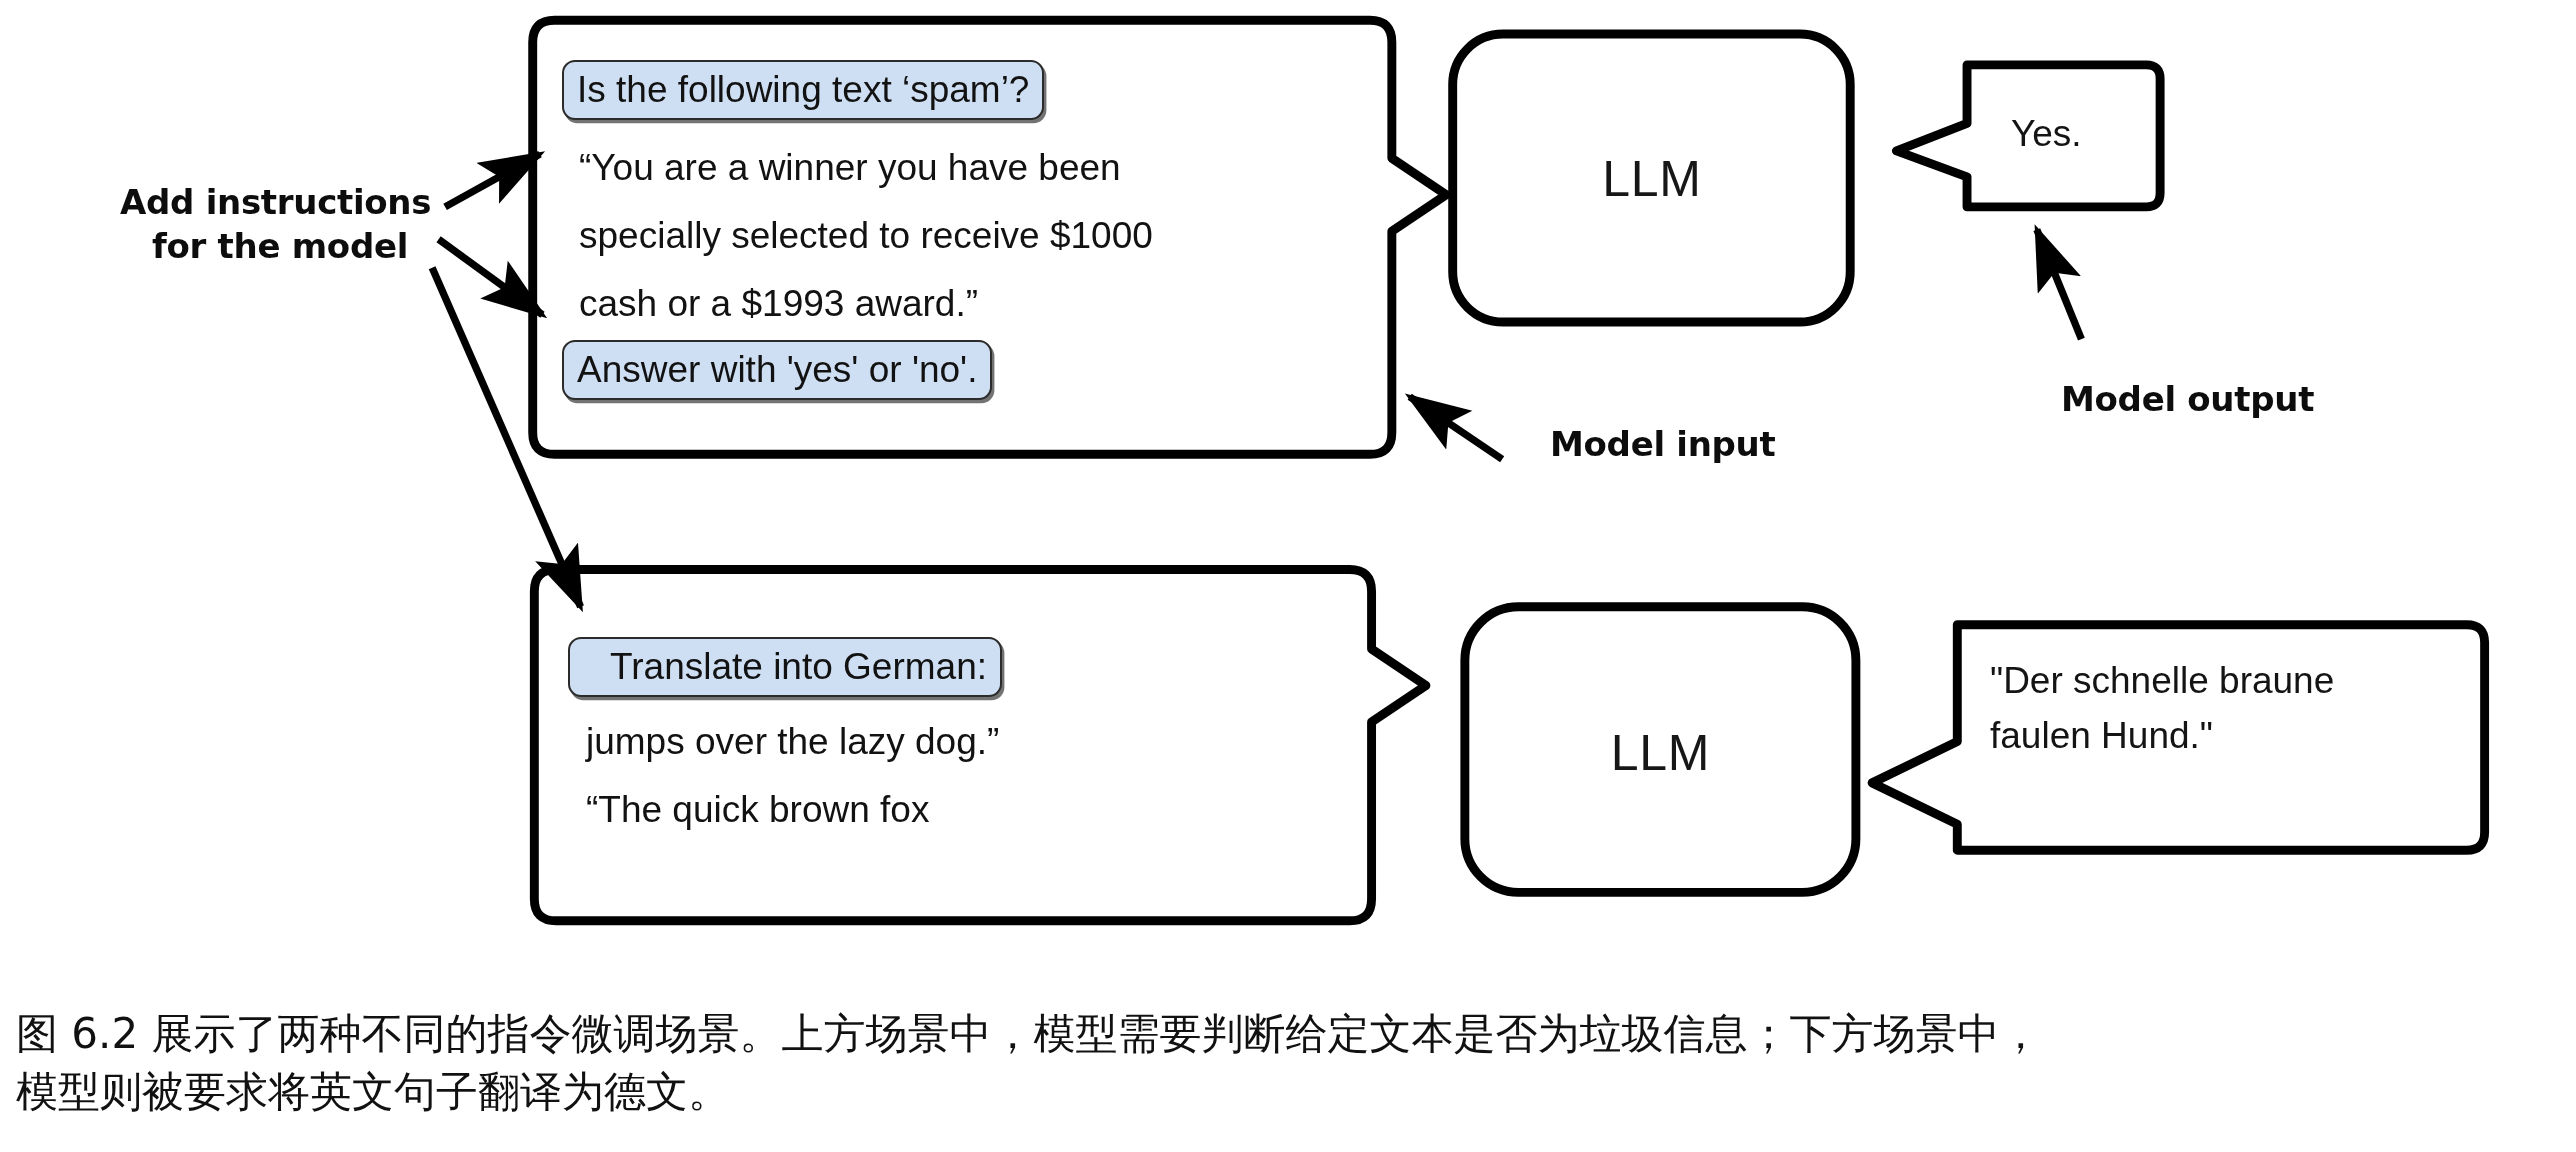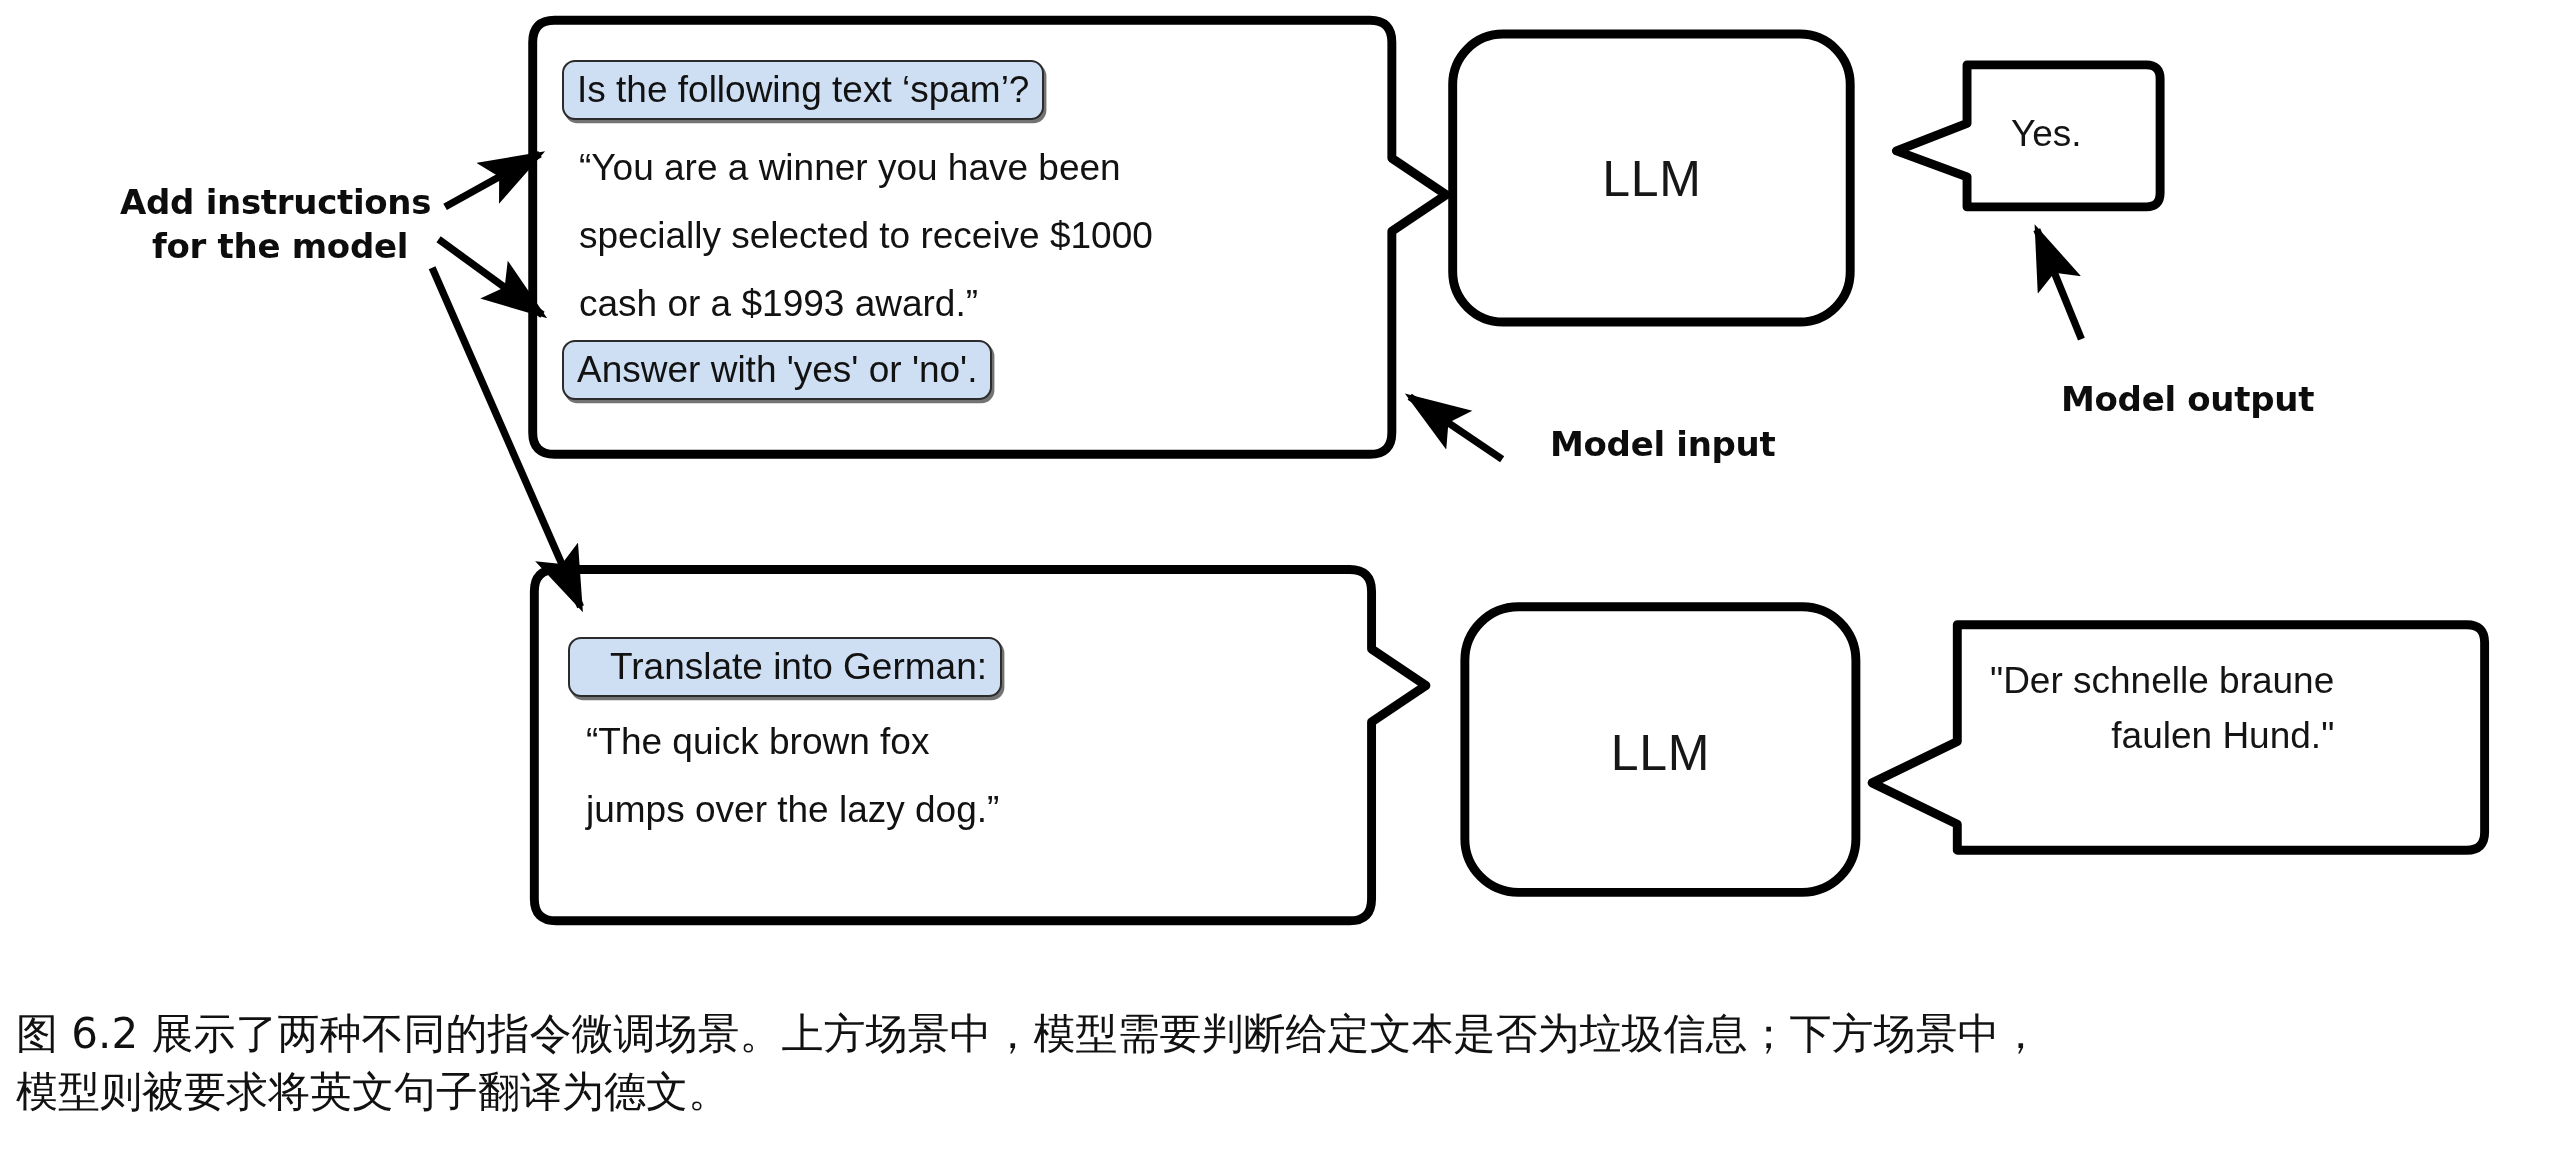--- a/index.html
+++ b/index.html
@@ -77,21 +77,20 @@
     color: #171717;
     letter-spacing: 0.8px;
   }
 
   .bubble-text {
     font-family: "Liberation Sans", sans-serif;
     font-size: 37px;
     line-height: 55px;
     color: #141414;
     white-space: nowrap;
-    text-align: right;
   }
 
   .caption {
     position: absolute;
     left: 16px;
     top: 1005px;
     width: 2557px;
     font-family: "DejaVu Sans", "Liberation Sans", sans-serif;
     font-size: 42px;
     line-height: 58px;
@@ -199,22 +198,22 @@
 
   <div class="abs" style="left:2011px; top:106px;">
     <div class="bubble-text">Yes.</div>
   </div>
 
   <div class="pill" style="left:568px; top:637px; height:60px;padding-left:40px;">
     <span class="pill-text">Translate into German:</span>
   </div>
 
   <div class="abs" style="left:586px; top:708px;">
+    <div class="prompt-text">jumps over the lazy dog.”</div>
     <div class="prompt-text">“The quick brown fox</div>
-    <div class="prompt-text">jumps over the lazy dog.”</div>
   </div>
 
   <div class="abs llm-label" style="left:1465px; top:724px; width:391px; text-align:center;">LLM</div>
 
   <div class="abs" style="left:1990px; top:653px;">
     <div class="bubble-text">"Der schnelle braune</div>
     <div class="bubble-text">faulen Hund."</div>
   </div>
 
   <div class="caption">

